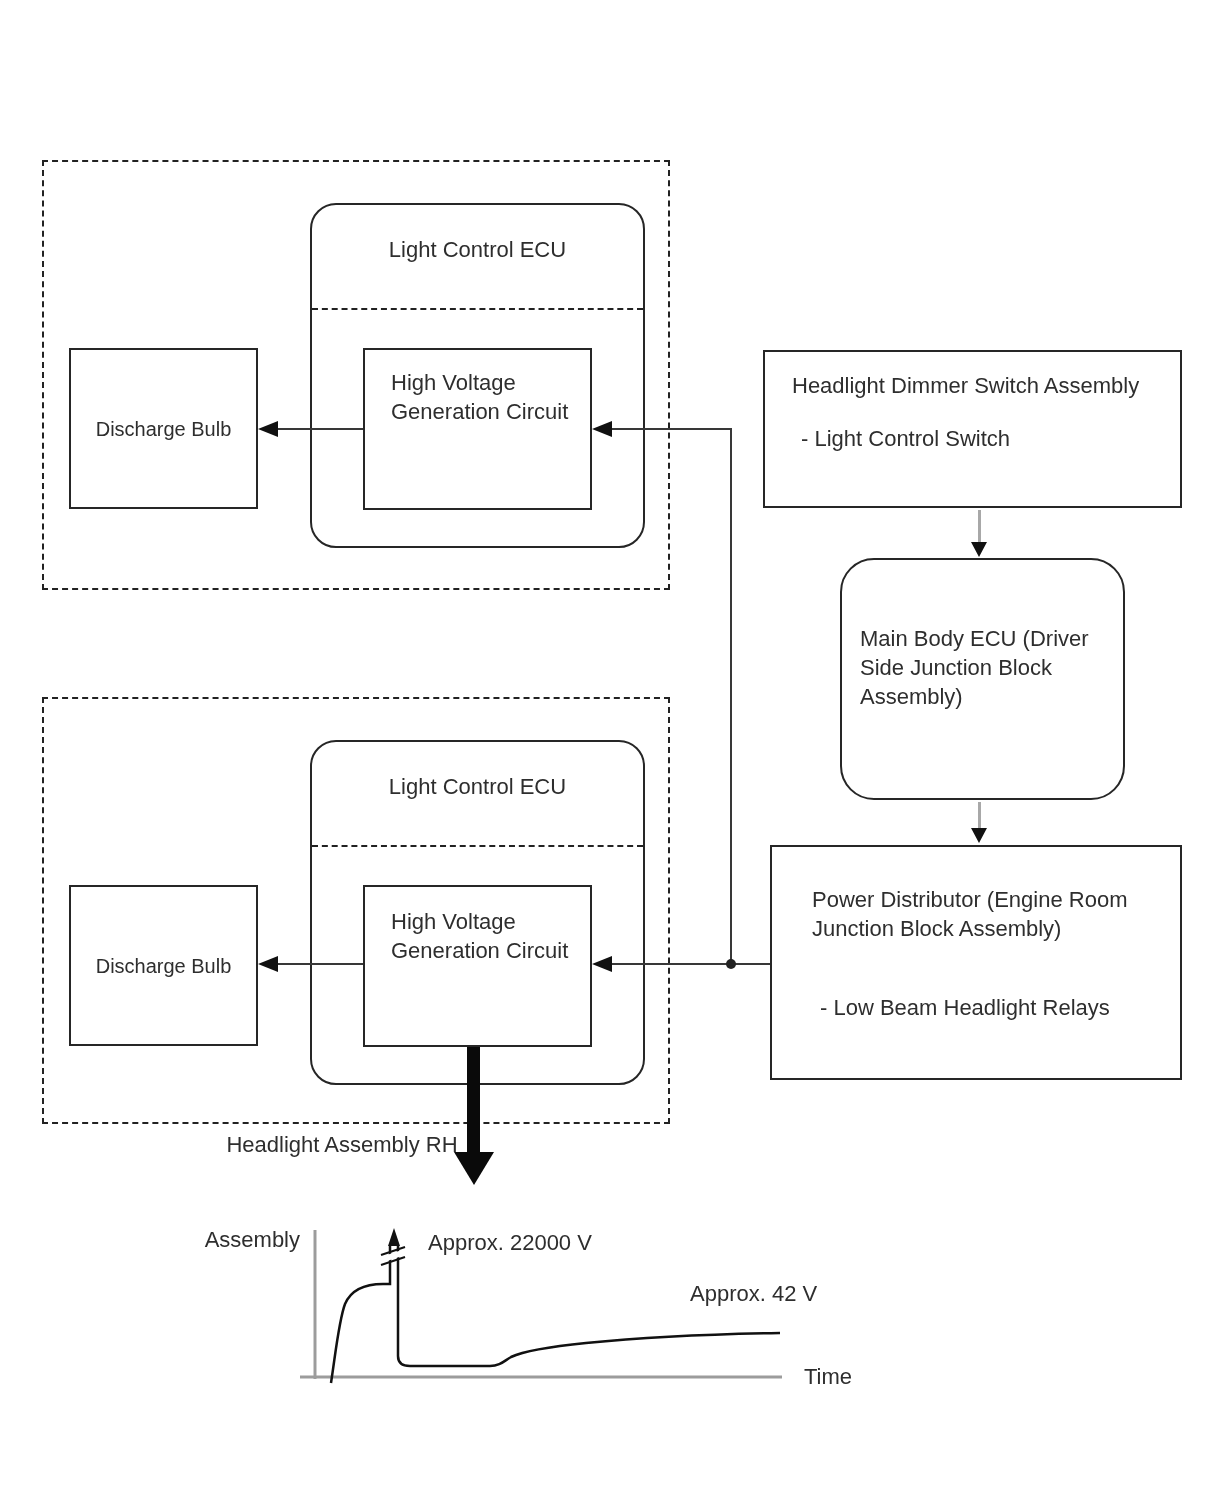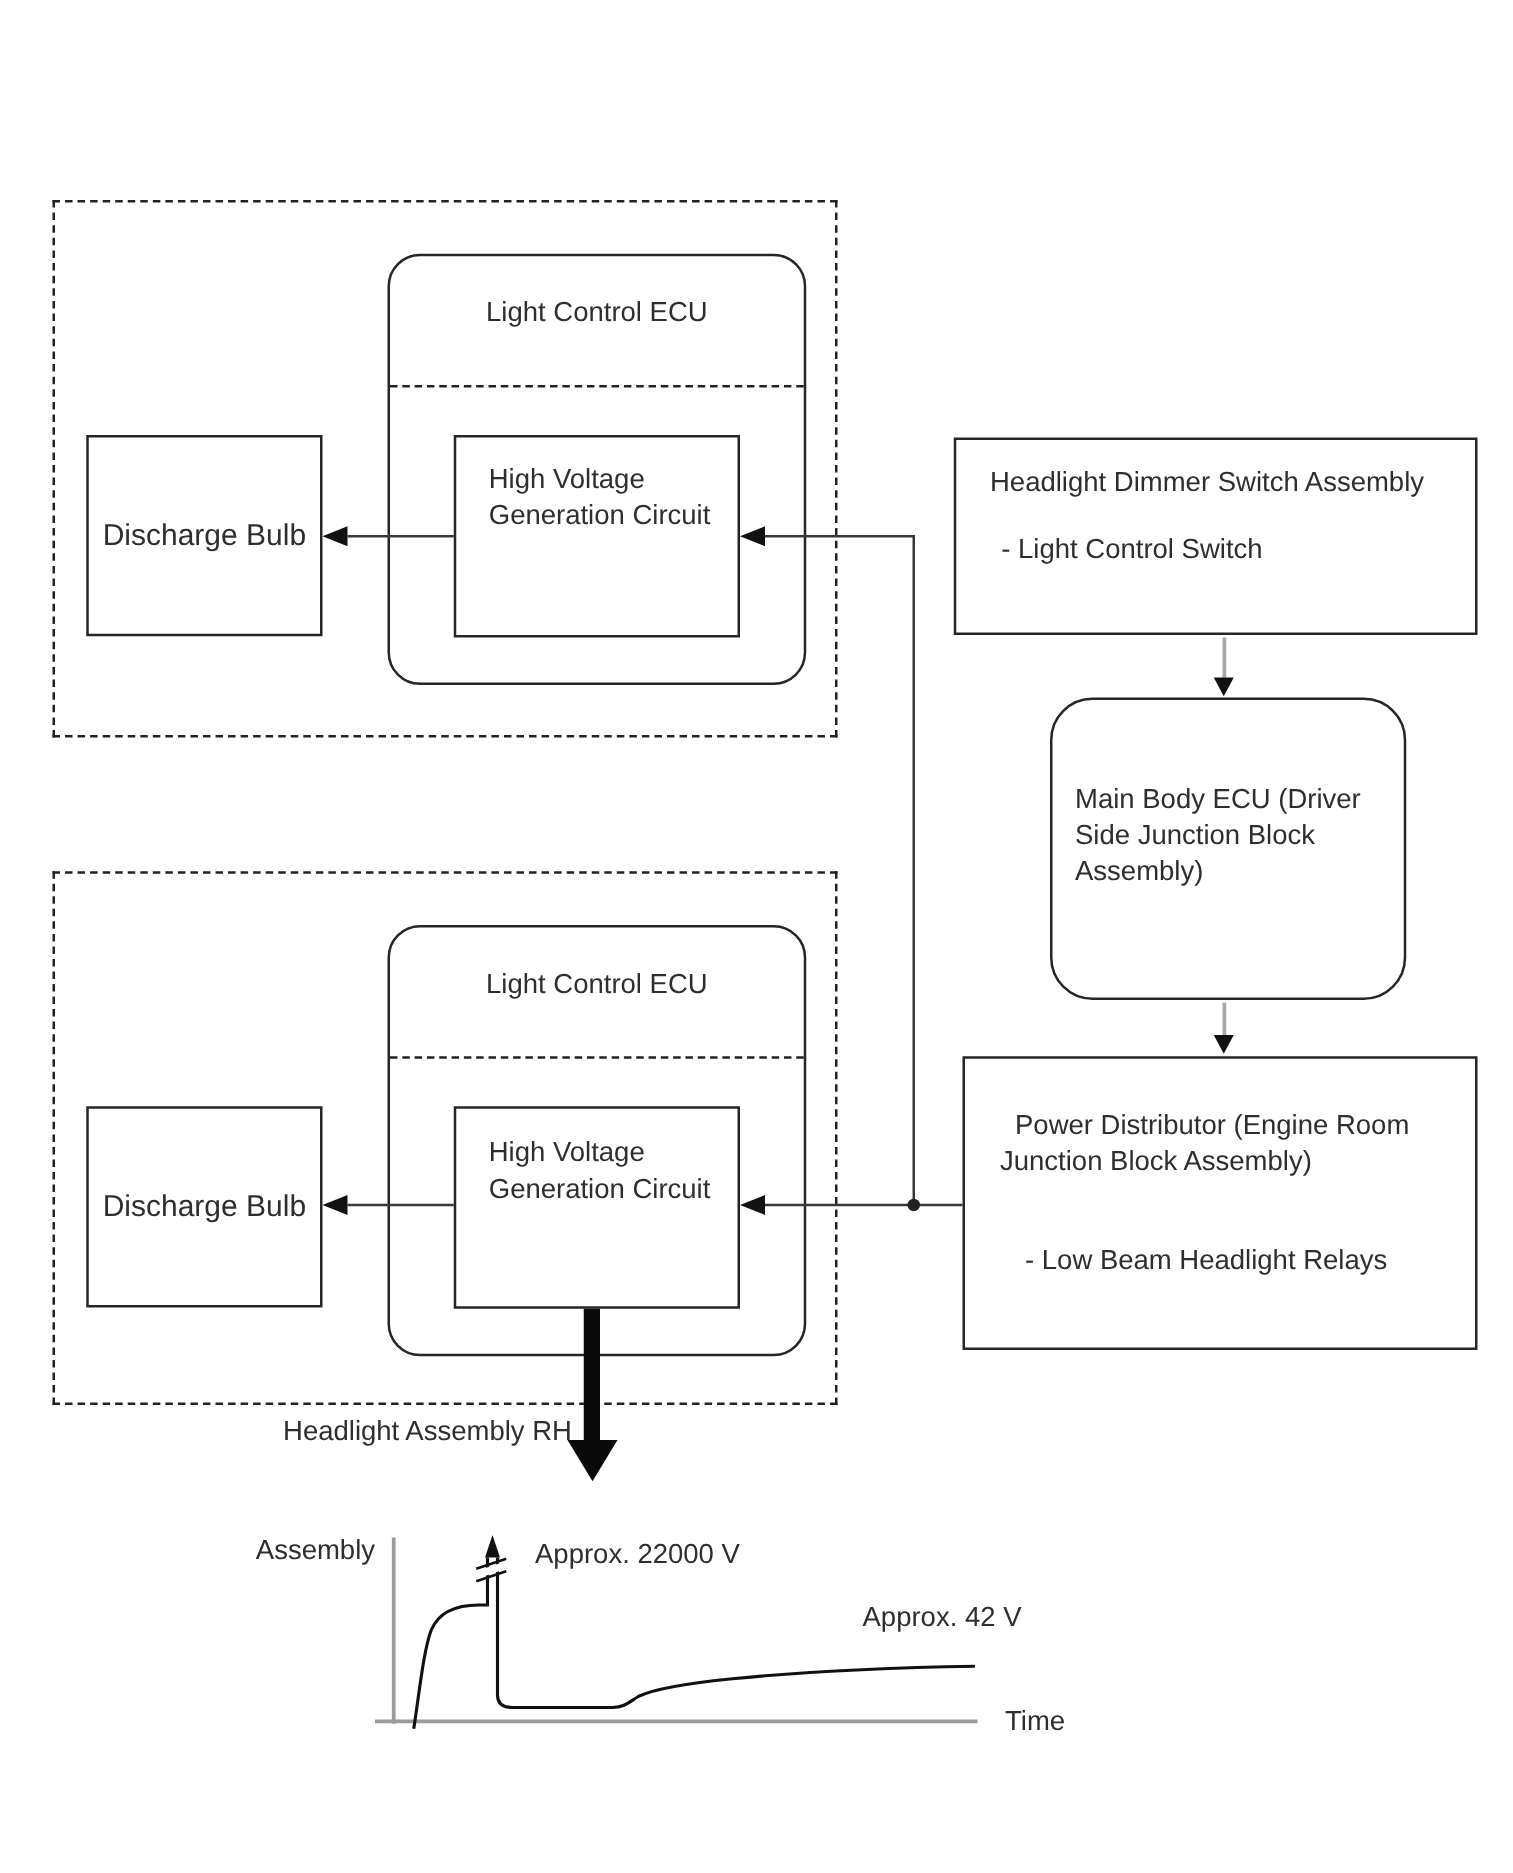--- a/index.html
+++ b/index.html
@@ -4,21 +4,21 @@
 <style>
   html,body{margin:0;padding:0;background:#ffffff;}
   #canvas{position:relative;width:1210px;height:1498px;background:#ffffff;overflow:hidden;
           font-family:"Liberation Sans", sans-serif;color:#2e2e2e;}
   .abs{position:absolute;}
   .box{position:absolute;border:2px solid #262626;background:#ffffff;box-sizing:border-box;}
   .rbox{position:absolute;border:2px solid #262626;background:#ffffff;box-sizing:border-box;border-radius:26px;}
   .dashedbox{position:absolute;border:2px dashed #222222;box-sizing:border-box;}
   .divider{position:absolute;left:0;right:0;border-top:2px dashed #222222;}
   .lbl{position:absolute;font-size:22px;line-height:26px;white-space:nowrap;}
-  .txt{font-size:24px;line-height:29px;}
+  .txt{font-size:20px;line-height:29px;}
   .hline{position:absolute;height:2px;background:#383838;}
   .vline{position:absolute;width:2px;background:#383838;}
   .gvline{position:absolute;width:3px;background:#a8a8a8;}
   .arrow-left{position:absolute;width:0;height:0;border-top:8px solid transparent;
               border-bottom:8px solid transparent;border-right:20px solid #111111;}
   .arrow-down{position:absolute;width:0;height:0;border-left:8px solid transparent;
               border-right:8px solid transparent;border-top:15px solid #111111;}
   .bigarrow-shaft{position:absolute;background:#0a0a0a;}
   .bigarrow-head{position:absolute;width:0;height:0;border-left:20px solid transparent;
               border-right:20px solid transparent;border-top:33px solid #0a0a0a;}
@@ -92,21 +92,21 @@
     <div class="lbl" style="left:18px;top:66px;">Main Body ECU (Driver</div>
     <div class="lbl" style="left:18px;top:95px;">Side Junction Block</div>
     <div class="lbl" style="left:18px;top:124px;text-align:right;">Assembly)</div>
   </div>
 
   <div class="gvline" style="left:978px;top:802px;height:28px;"></div>
   <div class="arrow-down" style="left:971px;top:828px;"></div>
 
   <div class="box" style="left:770px;top:845px;width:412px;height:235px;text-decoration:underline;">
     <div class="lbl" style="left:40px;top:40px;">Power Distributor (Engine Room</div>
-    <div class="lbl" style="left:28px;top:69px;">Junction Block Assembly)</div>
+    <div class="lbl" style="left:40px;top:69px;">Junction Block Assembly)</div>
     <div class="lbl" style="left:48px;top:148px;text-align:center;">- Low Beam Headlight Relays</div>
   </div>
 
   <div class="bigarrow-shaft" style="left:467px;top:1047px;width:13px;height:107px;"></div>
   <div class="bigarrow-head" style="left:454px;top:1152px;"></div>
 
   <svg class="abs" style="left:195px;top:1208px;" width="700" height="200" viewBox="0 0 700 200">
     <line x1="120" y1="22" x2="120" y2="171" stroke="#9c9c9c" stroke-width="3"></line>
     <line x1="105" y1="169" x2="587" y2="169" stroke="#9c9c9c" stroke-width="3"></line>
     <path fill="none" stroke="#111111" stroke-width="2.5" d="M136,175 C141,142 144,112 150,96 C156,82 170,76 188,76 L195,76 L195,38"></path>

